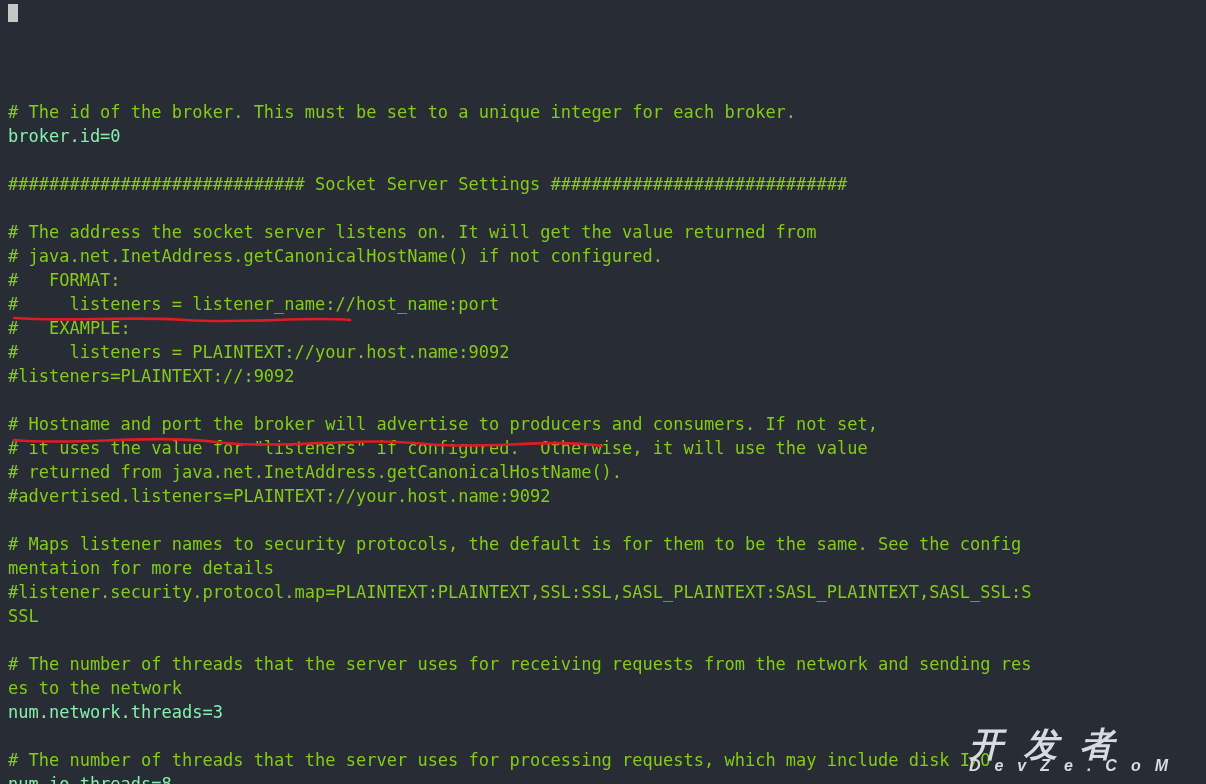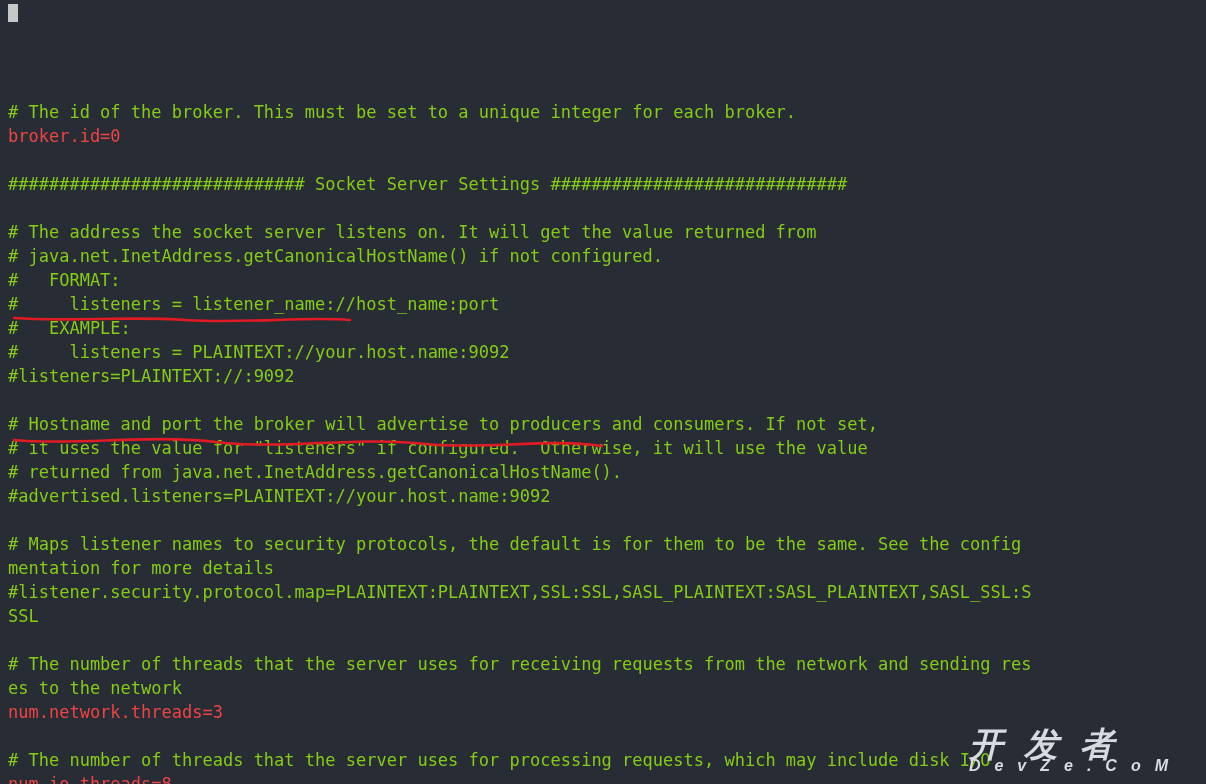--- a/index.html
+++ b/index.html
@@ -13,21 +13,21 @@
     line-height:24px;
     overflow:hidden;
   }
   .editor{
     position:relative;
     padding:4px 8px 0 8px;
     white-space:pre;
     color:#d7dae0;
   }
   .comment{color:#84cc16;}
-  .plain  {color:#ef4444;}
+  .plain  {color:#86efac;}
   .cursor{
     position:absolute;
     left:8px; top:4px;
     width:10px; height:18px;
     background:#c5c8c6;
   }
   .blank{height:24px;}
   .annot{
     position:absolute;
     pointer-events:none;

